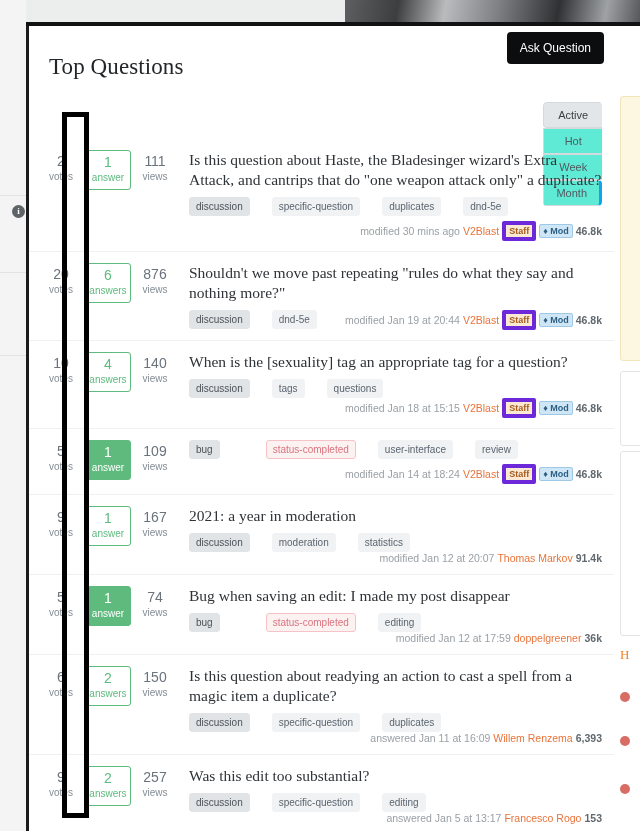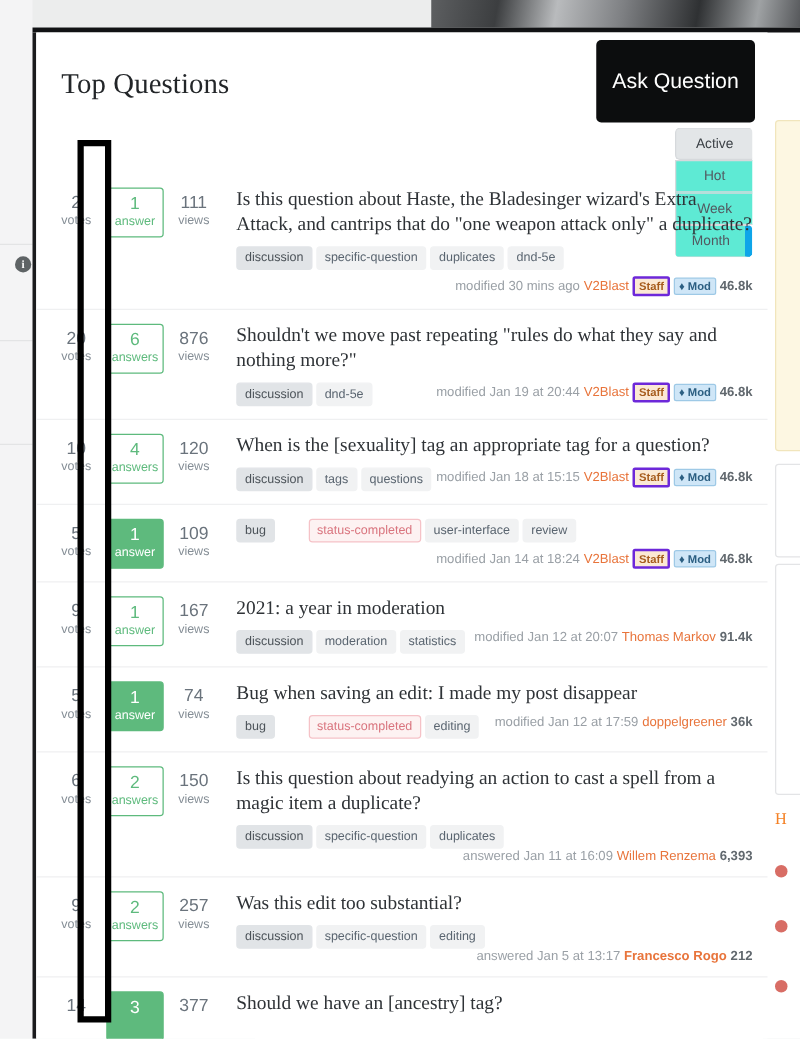--- a/index.html
+++ b/index.html
@@ -36,32 +36,32 @@
   
   .page-header { position: relative; height: 62px; }
   .page-title {
     position: absolute; left: 20px; top: 13px;
     font-family: "Liberation Serif", serif;
     font-size: 23px; color: #232629; font-weight: normal; letter-spacing: .1px;
   }
   .ask-btn {
     position: absolute; right: 10px; top: 6px;
     background: #0c0d0e; color: #ffffff;
-    font-size: 17px; padding: 23px 13px; border-radius: 4px; border: none;
+    font-size: 12px; padding: 9px 13px; border-radius: 4px; border: none;
     cursor: pointer; font-family: "Liberation Sans", sans-serif; white-space: nowrap;
   }
 
   
   .tabs { position: absolute; right: 12px; top: 76px; display: flex; border-radius: 4px; overflow: hidden; flex-direction: column; }
   .tab {
     font-size: 11px; color: #525960; padding: 6px 12px;
     background: #5eead4; border: 1px solid #d6d9dc; border-right: none; cursor: pointer;
   }
   .tab:first-child { border-radius: 4px 0 0 4px; }
-  .tab:last-child { border-right: 6px solid #0ea5e9; border-radius: 0 4px 4px 0; }
+  .tab:last-child { border-right: 3px solid #0ea5e9; border-radius: 0 4px 4px 0; }
   .tab.active { background: #e3e6e8; color: #3b4045; }
 
   
   .qlist { position: absolute; left: 0; top: 113px; width: 585px; }
   .qrow { display: flex; border-top: 1px solid #eff0f1; padding: 11px 12px 10px 0; }
   .qrow:first-child { border-top: none; }
 
   .stats { width: 150px; flex: 0 0 150px; display: flex; padding-left: 8px; }
   .stat { width: 50px; text-align: center; font-size: 12px; color: #6a737c; }
   .stat .num { display: block; font-size: 14px; line-height: 17px; color: #6a737c; }
@@ -72,34 +72,34 @@
   .stat.answers.accepted { background: #5eba7d; border-color: #5eba7d; }
   .stat.answers.accepted .num, .stat.answers.accepted .lbl { color: #ffffff; }
   .stat.votes, .stat.views { padding-top: 3px; }
 
   .qbody { flex: 1; min-width: 0; padding-left: 10px; }
   .qtitle {
     font-family: "Liberation Serif", serif;
     font-size: 15.5px; line-height: 20px; color: #2f3337; margin: 0 0 7px 0;
   }
   .qmeta { display: flex; align-items: flex-start; justify-content: space-between; flex-wrap: wrap; }
-  .tags { display: flex; gap: 3px; flex-wrap: wrap; }
+  .tags { display: flex; gap: 22px; flex-wrap: wrap; }
   .tag {
     font-size: 10px; color: #5a6570; background: #f1f2f3; border: 1px solid #f1f2f3;
     padding: 3px 6px 3px; border-radius: 3px; line-height: 11px; white-space: nowrap; cursor: pointer;
   }
   .tag.primary { background: #e1e4e7; border-color: #e1e4e7; color: #4b5258; }
   .tag.status { background: #fdf2f2; border-color: #f5c2c7; color: #d9747e; margin-left: 24px; }
 
   .userline { font-size: 10.5px; color: #9aa0a6; white-space: nowrap; display: flex; align-items: center; gap: 3px; margin-left: auto; }
   .userline .act { color: #9aa0a6; }
   .userline .uname { color: #e8743b; cursor: pointer; }
   .userline .rep { color: #61686e; font-weight: bold; }
   .badge-staff {
-    background: #fbe9d4; border: 2px solid #6d28d9; color: #a65c1d;
+    background: #fbe9d4; border: 4px solid #6d28d9; color: #a65c1d;
     font-size: 9px; font-weight: bold; padding: 0px 3px; border-radius: 2px; line-height: 12px;
   }
   .badge-mod {
     background: #cfe6f7; border: 1px solid #9ec9e6; color: #2c5f82;
     font-size: 9px; font-weight: bold; padding: 0px 3px; border-radius: 2px; line-height: 12px;
   }
   .metawrap { width: 100%; display: flex; justify-content: flex-end; margin-top: 5px; }
   .qmeta.stacked { display: block; }
 
   
@@ -219,21 +219,21 @@
           <div class="stats">
             <div class="stat votes">
               <span class="num">10</span>
               <span class="lbl">votes</span>
             </div>
             <div class="stat answers">
               <span class="num">4</span>
               <span class="lbl">answers</span>
             </div>
             <div class="stat views">
-              <span class="num">120</span>
+              <span class="num">140</span>
               <span class="lbl">views</span>
             </div>
           </div>
           <div class="qbody">
             <a class="qtitle" style="display: block; text-decoration: none;">When is the [sexuality] tag an appropriate tag for a question?</a>
             <div class="qmeta">
               <div class="tags">
                 <span class="tag primary">discussion</span>
                 <span class="tag">tags</span>
                 <span class="tag">questions</span>
@@ -394,22 +394,22 @@
           <div class="qbody">
             <a class="qtitle" style="display: block; text-decoration: none;">Was this edit too substantial?</a>
             <div class="qmeta">
               <div class="tags">
                 <span class="tag primary">discussion</span>
                 <span class="tag">specific-question</span>
                 <span class="tag">editing</span>
               </div>
               <div class="userline">
                 <span class="act">answered Jan 5 at 13:17</span>
-                <a class="uname" style="text-decoration: none; font-weight: bold;">Francesco Rogo</a>
-                <span class="rep">212</span>
+                <a class="uname" style="text-decoration: none;">Francesco Rogo</a>
+                <span class="rep">153</span>
               </div>
             </div>
           </div>
         </div>
         <div class="qrow">
           <div class="stats">
             <div class="stat votes">
               <span class="num">14</span>
             </div>
             <div class="stat answers accepted">

